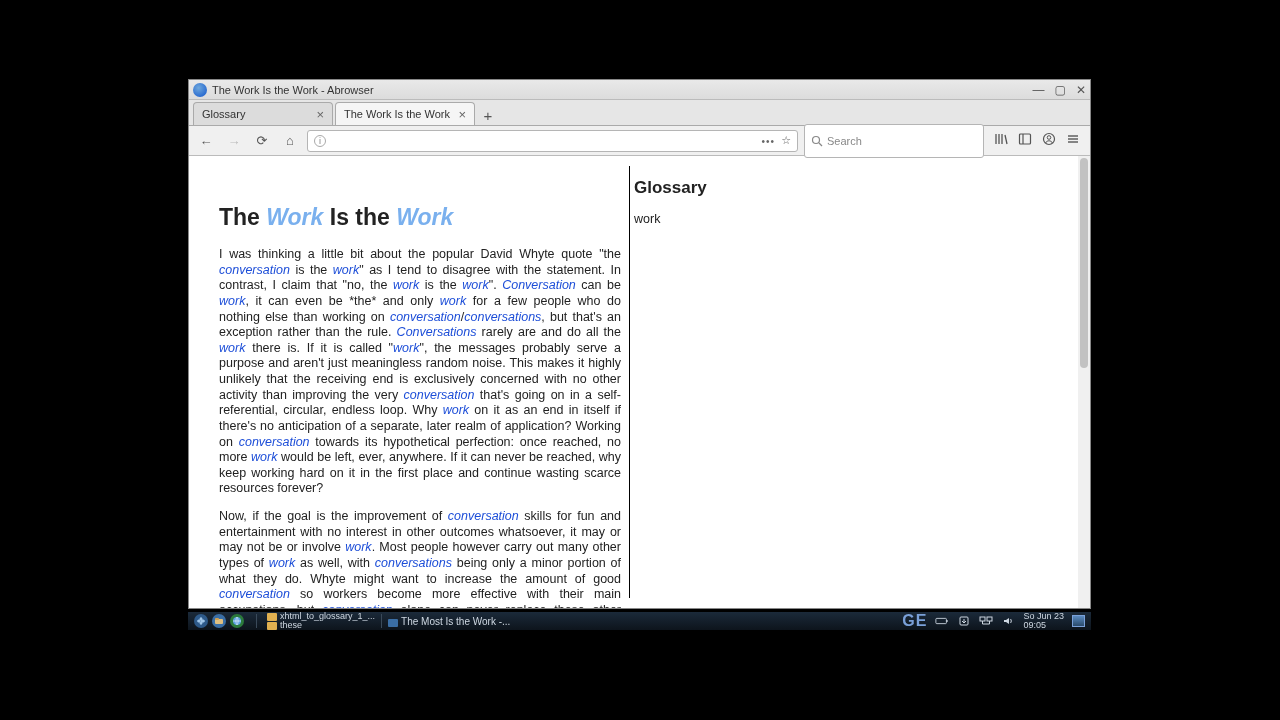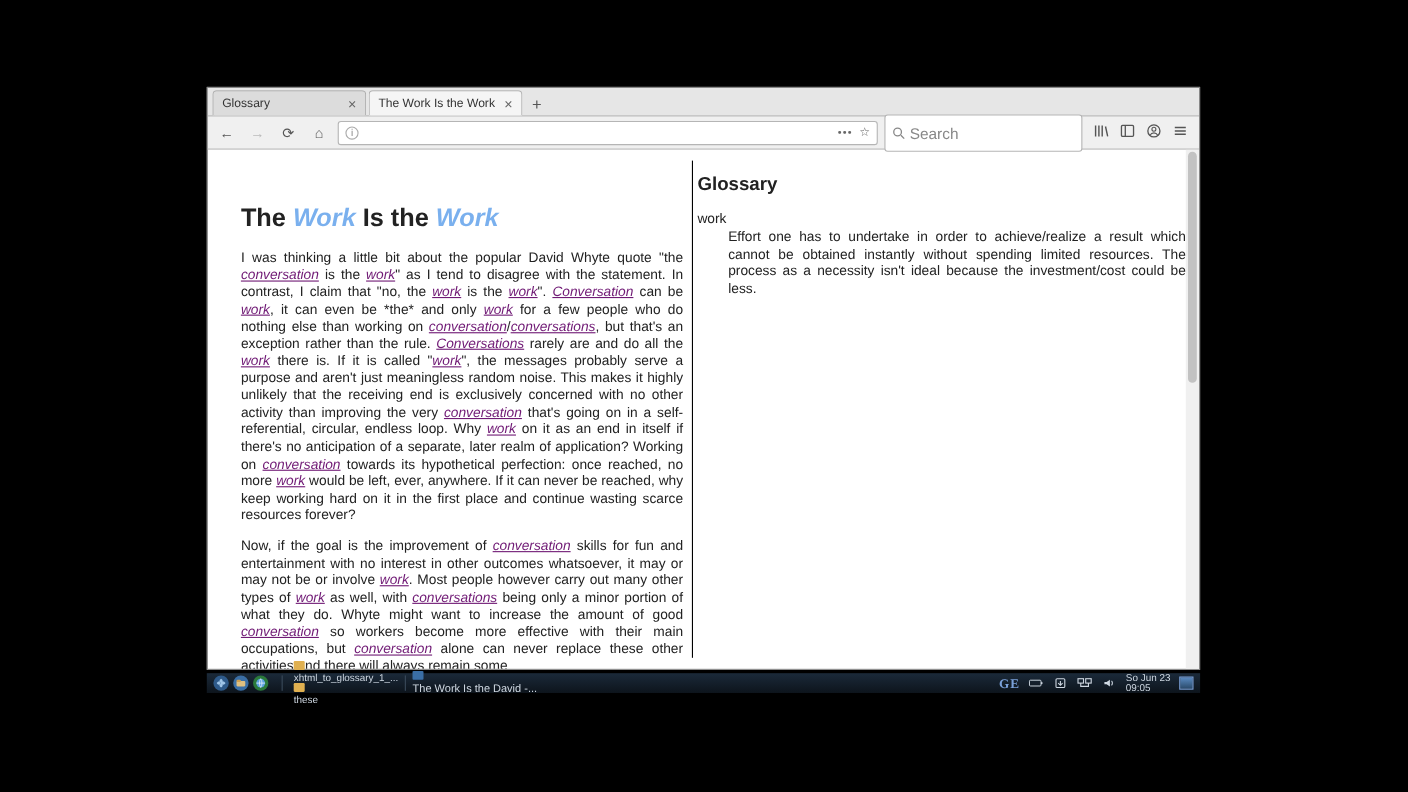--- a/index.html
+++ b/index.html
@@ -17,64 +17,73 @@
 .tab.active { background: #f5f5f5; }
 .tab .close { margin-left: auto; color: #666; font-size: 13px; padding-left: 8px; }
 .newtab { width: 22px; height: 20px; display: flex; align-items: center; justify-content: center; color: #555; font-size: 15px; cursor: pointer; }
 
 .toolbar { height: 30px; background: #f0f0f0; display: flex; align-items: center; padding: 0 6px; gap: 6px; border-bottom: 1px solid #bbb; }
 .nav-btn { width: 22px; height: 22px; border-radius: 3px; display: flex; align-items: center; justify-content: center; color: #555; font-size: 13px; cursor: pointer; }
 .nav-btn.disabled { color: #bbb; }
 .urlbar { flex: 1; height: 22px; border: 1px solid #b5b5b5; border-radius: 3px; background: #fff; display: flex; align-items: center; padding: 0 6px; font-size: 11px; color: #555; }
 .urlbar .info { color: #888; margin-right: 6px; border: 1px solid #aaa; border-radius: 50%; width: 12px; height: 12px; display: flex; align-items: center; justify-content: center; font-size: 9px; }
 .urlbar .right { margin-left: auto; display: flex; align-items: center; gap: 6px; color: #666; }
-.searchbar { width: 180px; height: 34px; border: 1px solid #b5b5b5; border-radius: 3px; background: #fff; display: flex; align-items: center; padding: 0 6px; font-size: 14px; color: #888; }
+.searchbar { width: 180px; height: 34px; border: 1px solid #b5b5b5; border-radius: 3px; background: #fff; display: flex; align-items: center; padding: 0 6px; font-size: 11px; color: #888; }
 .searchbar svg { margin-right: 4px; }
 .tool-icons { display: flex; gap: 10px; color: #555; font-size: 13px; padding: 0 4px; }
 
 .content { flex: 1; display: flex; overflow: hidden; position: relative; }
 .left-pane { width: 440px; padding: 22px 8px 10px 30px; overflow: hidden; font-size: 12.5px; color: #222; }
 .left-pane h1 { font-size: 23px; font-weight: bold; margin: 26px 0 16px; }
 .left-pane h1 .em { color: #7ab0ee; font-style: italic; }
 .left-pane p { text-align: justify; line-height: 1.25; margin-bottom: 12px; }
-.term { color: #701a75; font-style: italic; text-decoration: underline; }
+.term { color: #1d4ed8; font-style: italic; }
 
 .divider { width: 1px; background: #000; margin-top: 10px; margin-bottom: 10px; }
 
 .right-pane { flex: 1; padding: 22px 12px 10px 4px; font-size: 12.5px; color: #222; }
 .right-pane h2 { font-size: 17px; font-weight: bold; margin-bottom: 14px; }
 .gloss-term { font-size: 12.5px; margin-bottom: 2px; }
 .gloss-def { padding-left: 28px; text-align: justify; line-height: 1.25; }
 
 .scrollbar { position: absolute; right: 0; top: 0; bottom: 0; width: 12px; background: #f0f0f0; }
 .scrollbar .thumb { position: absolute; left: 2px; right: 2px; top: 2px; height: 210px; background: #c2c2c2; border-radius: 4px; }
 
 .taskbar { position: absolute; left: 188px; top: 612px; width: 903px; height: 18px; background: linear-gradient(#1b2a3a,#0d141c); display: flex; align-items: center; font-size: 10px; color: #cfd8e2; }
 .taskbar .start-icons { display: flex; align-items: center; gap: 4px; padding: 0 6px; }
 .taskbar .start-icons .ic { width: 14px; height: 14px; border-radius: 50%; background: #2e5a8a; display: flex; align-items: center; justify-content: center; font-size: 9px; }
 .task-group { display: flex; flex-direction: column; line-height: 9px; font-size: 9px; margin-left: 4px; }
-.task-item { display: flex; align-items: flex-start; gap: 3px; flex-direction: column; }
+.task-item { display: flex; align-items: flex-end; gap: 3px; }
 .task-item .fi { width: 10px; height: 8px; background: #e0b050; border-radius: 1px; }
 .task-item .ai { width: 10px; height: 8px; background: #3a6ea5; border-radius: 1px; }
 .task-sep { width: 1px; height: 14px; background: #3a4a5a; margin: 0 6px; }
 .taskbar .right { margin-left: auto; display: flex; align-items: center; gap: 8px; padding-right: 6px; }
-.taskbar .ge { color: #7aa0d8; font-size: 12px; font-weight: bold; letter-spacing: 1px; font-family: Liberation Serif, serif; }
+.taskbar .ge { color: #7aa0d8; font-size: 16px; font-weight: bold; letter-spacing: 1px; }
 .clock { display: flex; flex-direction: column; align-items: flex-start; font-size: 9px; line-height: 9px; }
 .tray-ic { width: 14px; height: 12px; display: flex; align-items: center; justify-content: center; }
 .tray-ic svg { display: block; }
 .desk { width: 13px; height: 12px; background: linear-gradient(#5a8ac0,#2a4a6a); border: 1px solid #7aa0d8; }
 
 .star::before { content: "☆"; }
 .dots::before { content: "•••"; font-size: 10px; letter-spacing: 1px; }
 </style>
 </head>
 <body>
 
 <div class="window">
 
+  <div class="titlebar">
+    <span class="app-icon"></span>
+    <span>The Work Is the Work - Abrowser</span>
+    <div class="win-btns">
+      <span>—</span>
+      <span>▢</span>
+      <span>✕</span>
+    </div>
+  </div>
 
   <div class="tabbar">
     <div class="tab">
       <span>Glossary</span>
       <span class="close">×</span>
     </div>
     <div class="tab active">
       <span>The Work Is the Work</span>
       <span class="close">×</span>
     </div>
@@ -140,21 +149,20 @@
       <p>
         <span>Now, if the goal is the improvement of </span><span class="term">conversation</span><span> skills for fun and entertainment with no interest in other outcomes whatsoever, it may or may not be or involve </span><span class="term">work</span><span>. Most people however carry out many other types of </span><span class="term">work</span><span> as well, with </span><span class="term">conversations</span><span> being only a minor portion of what they do. Whyte might want to increase the amount of good </span><span class="term">conversation</span><span> so workers become more effective with their main occupations, but </span><span class="term">conversation</span><span> alone can never replace these other activities and there will always remain some </span>
       </p>
     </div>
 
     <div class="divider"></div>
 
     <div class="right-pane">
       <h2>Glossary</h2>
       <div class="gloss-term">work</div>
-      <div class="gloss-def">Effort one has to undertake in order to achieve/realize a result which cannot be obtained instantly without spending limited resources. The process as a necessity isn't ideal because the investment/cost could be less.</div>
     </div>
 
     <div class="scrollbar">
       <div class="thumb"></div>
     </div>
   </div>
 
 </div>
 
 <div class="taskbar">
@@ -184,21 +192,21 @@
         <span>xhtml_to_glossary_1_...</span>
       </div>
     <div class="task-item">
         <span class="fi"></span>
         <span>these</span>
       </div>
   </div>
   <div class="task-sep"></div>
   <div class="task-item">
     <span class="ai"></span>
-      <span>The Work Is the David -...</span>
+      <span>The Most Is the Work -...</span>
   </div>
   <div class="right">
     <span class="ge">GE</span>
     <span class="tray-ic">
         <svg width="16" height="10" viewBox="0 0 16 10">
           <rect x="1" y="2" width="12" height="6" rx="1" fill="none" stroke="#cfd8e2" stroke-width="1"></rect>
           <rect x="13" y="4" width="1.5" height="2" fill="#cfd8e2"></rect>
         </svg>
       </span>
     <span class="tray-ic">

